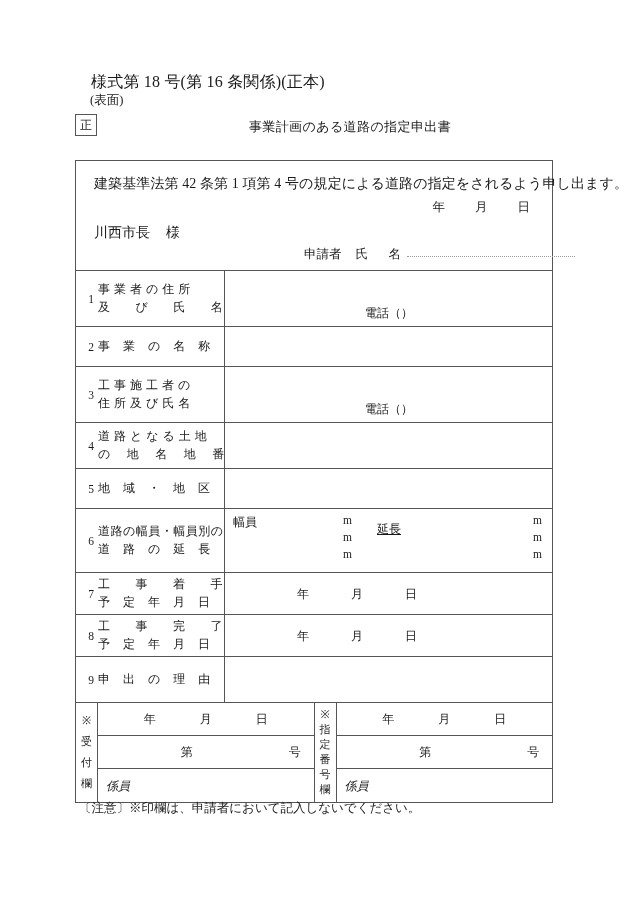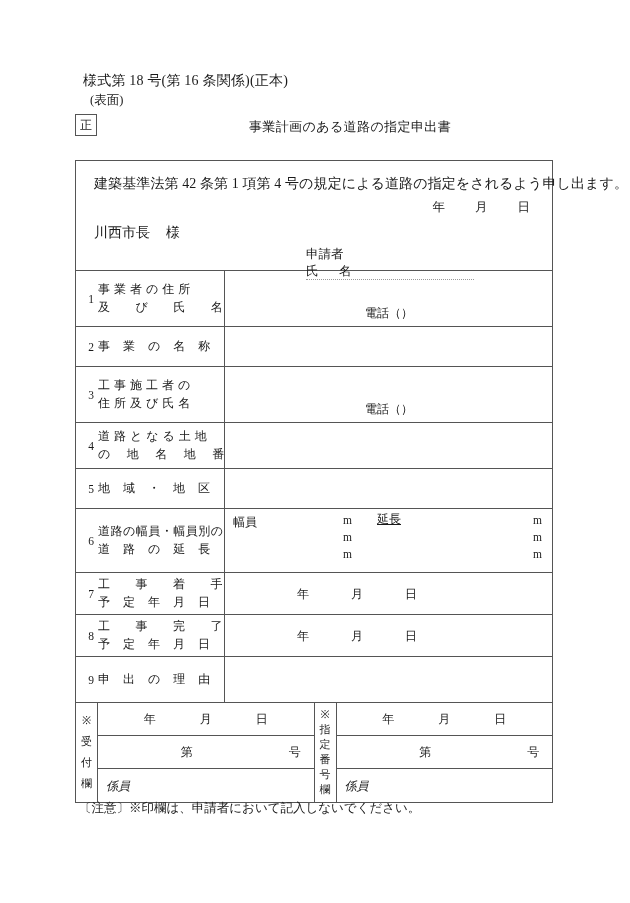--- a/index.html
+++ b/index.html
@@ -16,23 +16,23 @@
     -webkit-font-smoothing: antialiased;
   }
   .page {
     position: absolute;
     inset: 0;
   }
 
   
   .form-code {
     position: absolute;
-    left: 83px;
+    left: 91px;
     top: 72px;
-    font-size: 14px;
+    font-size: 16px;
     letter-spacing: 0.2px;
     white-space: nowrap;
   }
   .face-label {
     position: absolute;
     left: 90px;
     top: 92px;
     font-size: 12.5px;
     white-space: nowrap;
   }
@@ -106,21 +106,20 @@
   }
   .stmt-addressee .hon { margin-left: 16px; }
   .stmt-applicant {
     position: absolute;
     left: 228px;
     top: 85px;
     font-size: 12.5px;
     white-space: nowrap;
     display: flex;
     align-items: baseline;
-    flex-direction: column;
   }
   .stmt-applicant .lbl1 { margin-right: 14px; }
   .stmt-applicant .lbl2 { letter-spacing: 4px; }
   .dotline {
     display: inline-block;
     width: 168px;
     border-bottom: 1px dotted #999;
     margin-left: 2px;
     position: relative;
     top: -1px;
@@ -184,21 +183,21 @@
   .tel .paren { letter-spacing: 26px; }
   .wl-head {
     position: absolute;
     left: 8px;
     top: 5px;
     font-size: 12px;
   }
   .wl-head2 {
     position: absolute;
     left: 152px;
-    top: 2px;
+    top: 12px;
     font-size: 12px;
     text-decoration: underline;
   }
   .wl-units {
     position: absolute;
     left: 0;
     top: 5px;
     width: 100%;
   }
   .wl-units .u-row {

